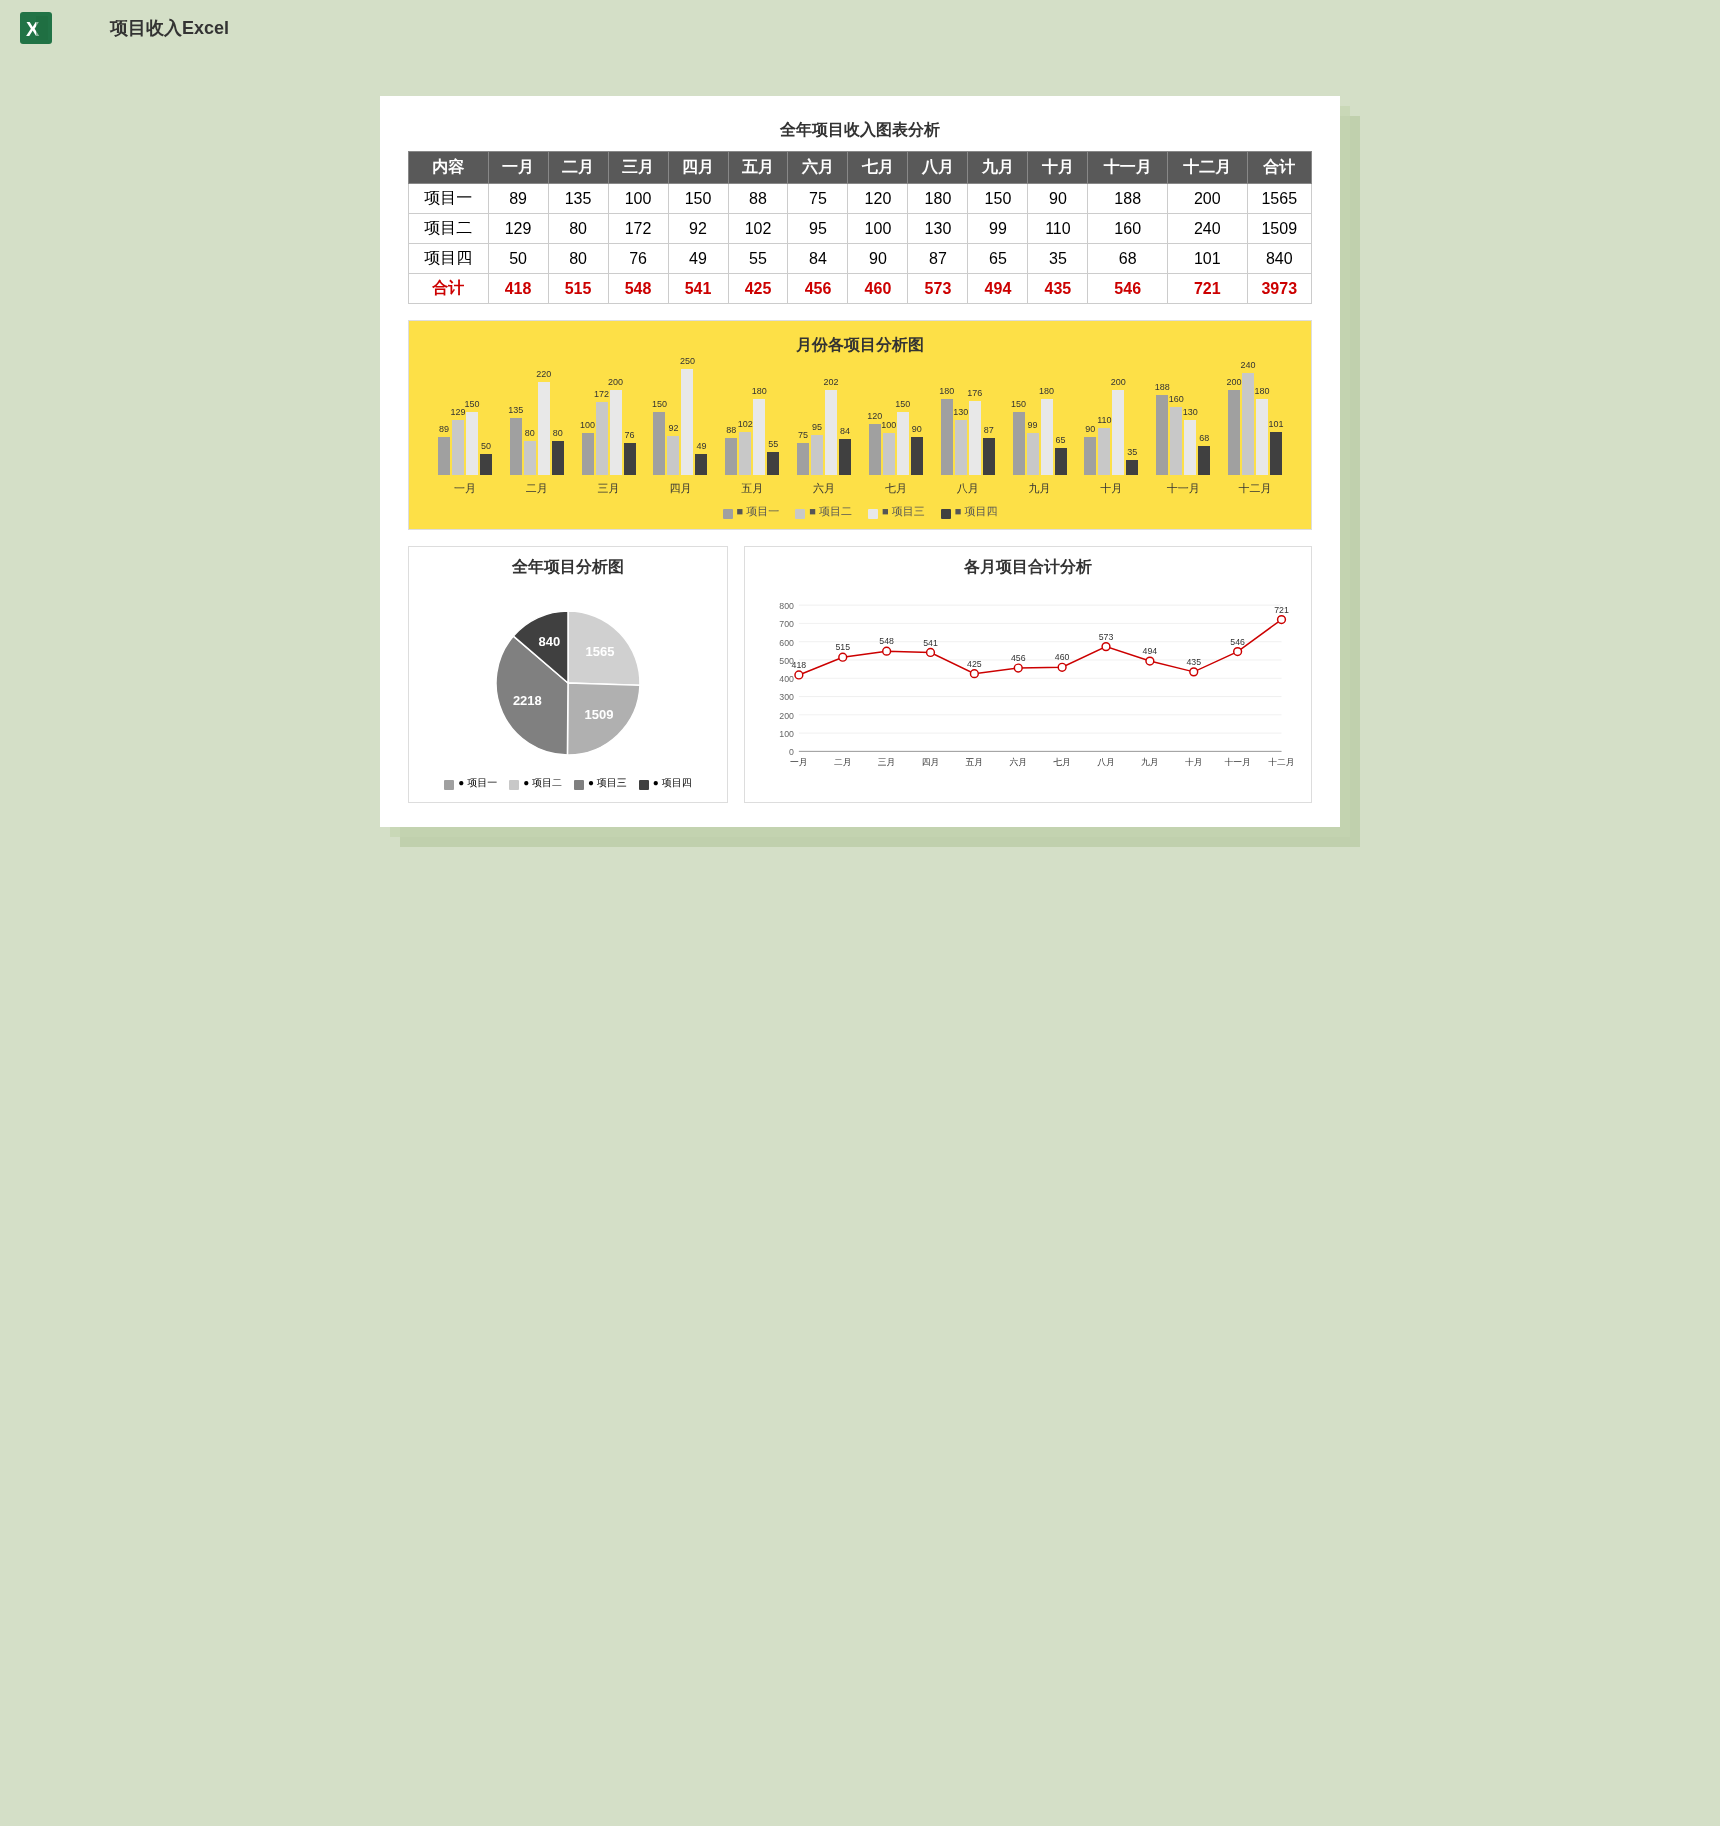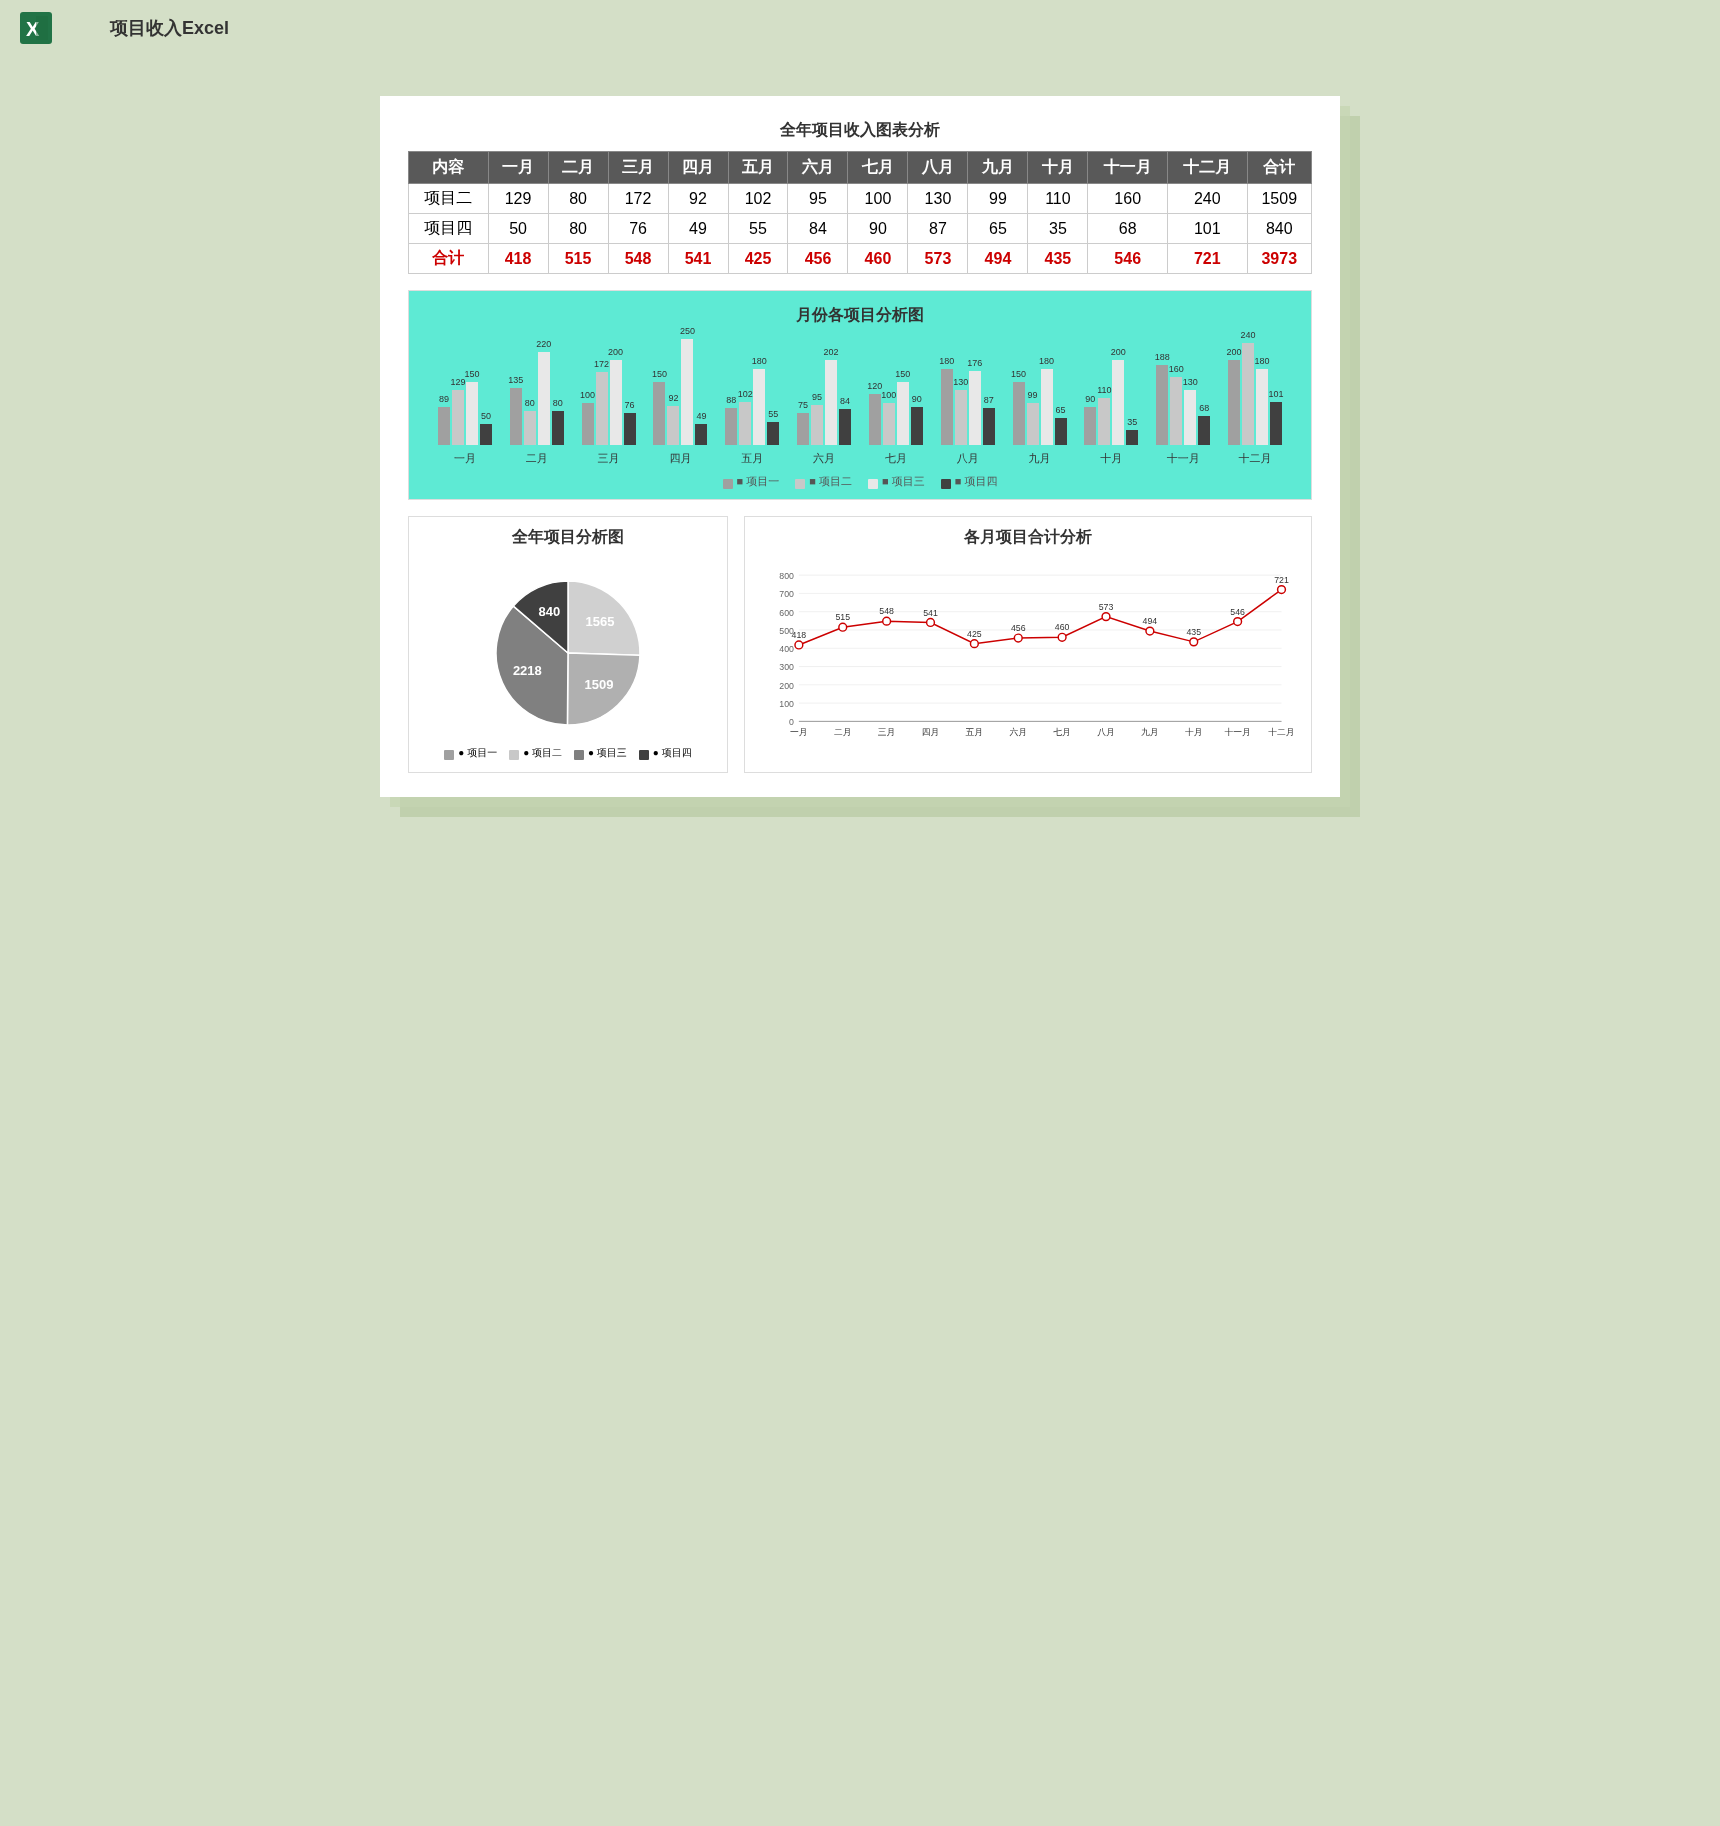--- a/index.html
+++ b/index.html
@@ -89,21 +89,21 @@
       font-size: 16px;
       font-weight: bold;
       color: #333;
       margin-bottom: 10px;
     }
     
     .bar-chart-section {
       border: 1px solid #ddd;
       padding: 14px 10px 10px;
       margin-bottom: 16px;
-      background: #5eead4;
+      background: #fde047;
     }
     .bar-chart-wrapper {
       display: flex;
       align-items: flex-end;
       justify-content: space-around;
       height: 130px;
       padding: 0 10px;
     }
     .bar-group {
       display: flex;
@@ -217,20 +217,36 @@
             <th>七月</th>
             <th>八月</th>
             <th>九月</th>
             <th>十月</th>
             <th>十一月</th>
             <th>十二月</th>
             <th>合计</th>
           </tr>
       </thead>
       <tbody id="table-body">
+          <tr>
+            <td>项目一</td>
+            <td>89</td>
+            <td>135</td>
+            <td>100</td>
+            <td>150</td>
+            <td>88</td>
+            <td>75</td>
+            <td>120</td>
+            <td>180</td>
+            <td>150</td>
+            <td>90</td>
+            <td>188</td>
+            <td>200</td>
+            <td>1565</td>
+          </tr>
           <tr>
             <td>项目二</td>
             <td>129</td>
             <td>80</td>
             <td>172</td>
             <td>92</td>
             <td>102</td>
             <td>95</td>
             <td>100</td>
             <td>130</td>

